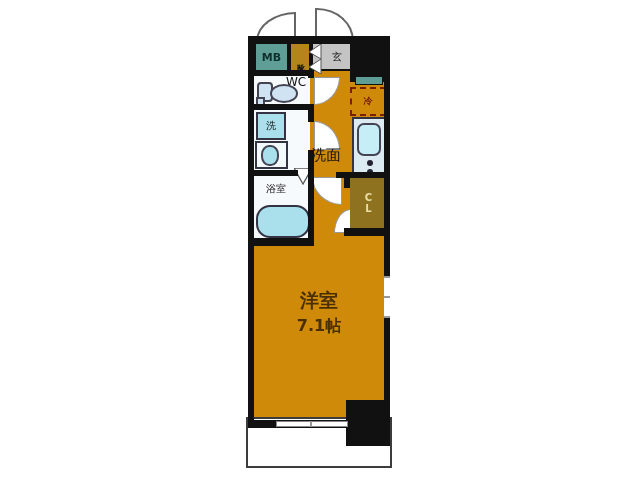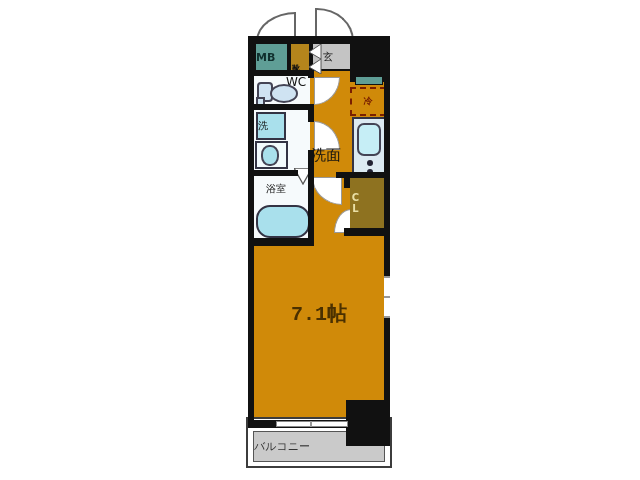--- a/index.html
+++ b/index.html
@@ -2,21 +2,21 @@
 <html style="--orange: #d08a09; --teal: #5f9e96; --mustard: #b5851c; --entrance-gray: #c4c4c4; --olive: #8e7220; --cyan: #a9e0ec; --kitchen-bg: #dceaf2; --wall: #111111; --balcony-gray: #cacaca; --fridge-accent: #7a2000; --room-text: #4a3000; --closet-text: #e9dfa6;"><head>
 <meta charset="utf-8">
 <style>
   html,body{margin:0;padding:0;background:#fff;}
   .stage{position:relative;width:640px;height:480px;background:#ffffff;overflow:hidden;
          font-family:"DejaVu Sans","Liberation Sans",sans-serif;}
   .abs{position:absolute;box-sizing:border-box;}
   .wall{background:var(--wall);}
   .label{color:#111;line-height:1;}
   .vtext{writing-mode:vertical-rl;text-orientation:upright;letter-spacing:1px;}
-  .center{display:flex;align-items:center;justify-content:flex-start;}
+  .center{display:flex;align-items:center;justify-content:center;}
   
   .orange{background:var(--orange);}
   .teal{background:var(--teal);border:2px solid var(--wall);}
   .mustard{background:var(--mustard);border:2px solid var(--wall);}
   .gray{background:var(--entrance-gray);border:2px solid var(--wall);}
   .white-room{background:#f6fafc;}
   .cyan{background:var(--cyan);}
   
   .arc{background:#fff;border:1px solid #999;}
   .arc-br{border-radius:0 0 100% 0;}
@@ -89,27 +89,25 @@
   <div class="abs" style="left:352px;top:117px;width:34px;height:60px;background:var(--kitchen-bg);border:2px solid #334;"></div>
   <div class="abs" style="left:357px;top:123px;width:24px;height:33px;background:#c6eef6;border:2px solid #445;border-radius:7px;"></div>
   <div class="abs dot" style="left:367px;top:160px;width:6px;height:6px;"></div>
   <div class="abs dot" style="left:367px;top:169px;width:6px;height:6px;"></div>
 
   <div class="abs center" style="left:350px;top:178px;width:36px;height:50px;background:var(--olive);">
     <span class="label vtext" style="font-size:10px;font-weight:bold;color:var(--closet-text);letter-spacing:0;">CL</span>
   </div>
 
   <div class="abs" style="left:268px;top:288px;width:102px;text-align:center;color:var(--room-text);font-weight:bold;">
-    <div style="font-size:20px;margin-top:12px;font-family:Liberation Mono, monospace;">7.1帖</div>
+    <div style="font-size:19px;">洋室</div>
+    <div style="font-size:16px;margin-top:2px;">7.1帖</div>
   </div>
 
   <div class="abs" style="left:246px;top:417px;width:146px;height:51px;border:2px solid #3c3c3c;background:#fff;"></div>
-  <div class="abs center" style="left:253px;top:431px;width:132px;height:31px;background:var(--balcony-gray);border:1px solid #555;">
-    <span class="label" style="font-size:11px;color:#333;">バルコニー</span>
-  </div>
 
   <div class="abs wall" style="left:248px;top:36px;width:142px;height:6px;"></div>
   <div class="abs wall" style="left:248px;top:36px;width:6px;height:392px;"></div>
   <div class="abs wall" style="left:384px;top:36px;width:6px;height:240px;"></div>
   <div class="abs wall" style="left:384px;top:318px;width:6px;height:106px;"></div>
   <div class="abs wall" style="left:248px;top:70px;width:66px;height:6px;"></div>
   <div class="abs wall" style="left:248px;top:104px;width:66px;height:6px;"></div>
   <div class="abs wall" style="left:248px;top:170px;width:50px;height:6px;"></div>
   <div class="abs wall" style="left:248px;top:238px;width:66px;height:8px;"></div>
   <div class="abs wall" style="left:308px;top:70px;width:6px;height:8px;"></div>

